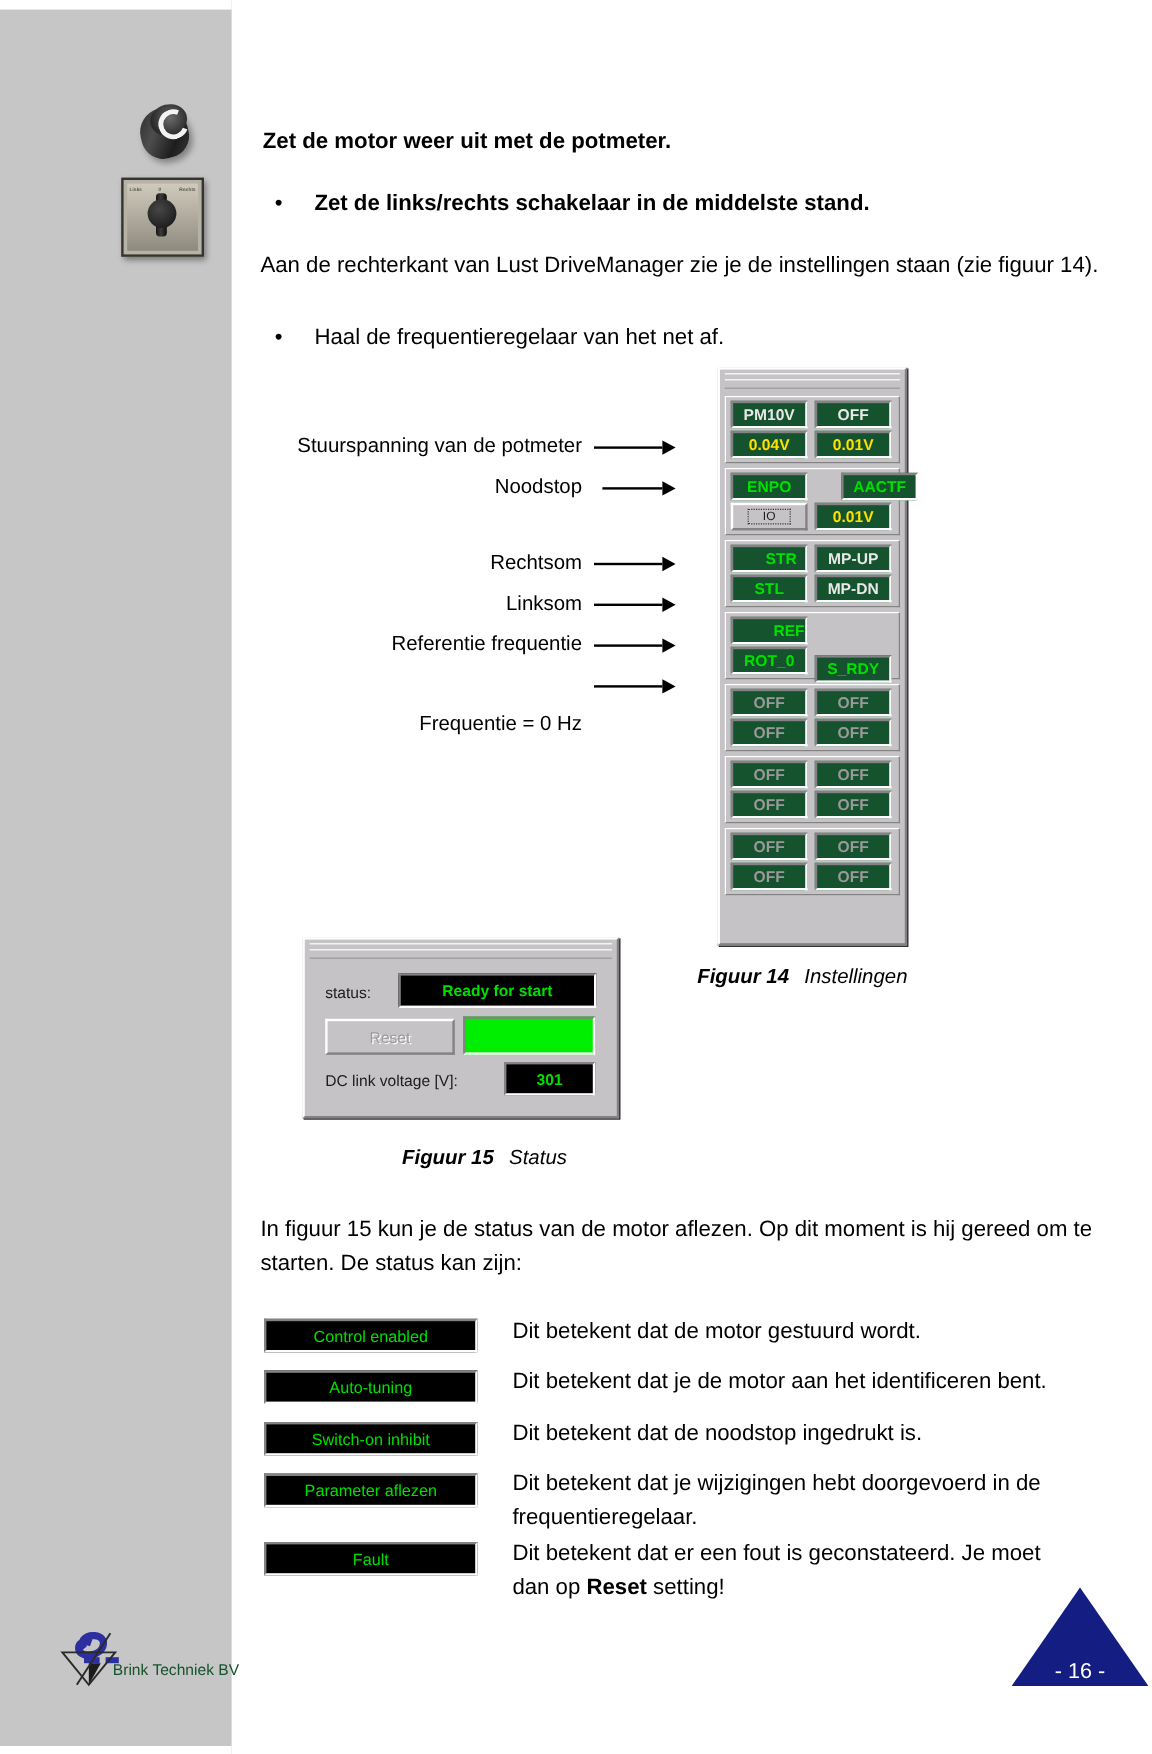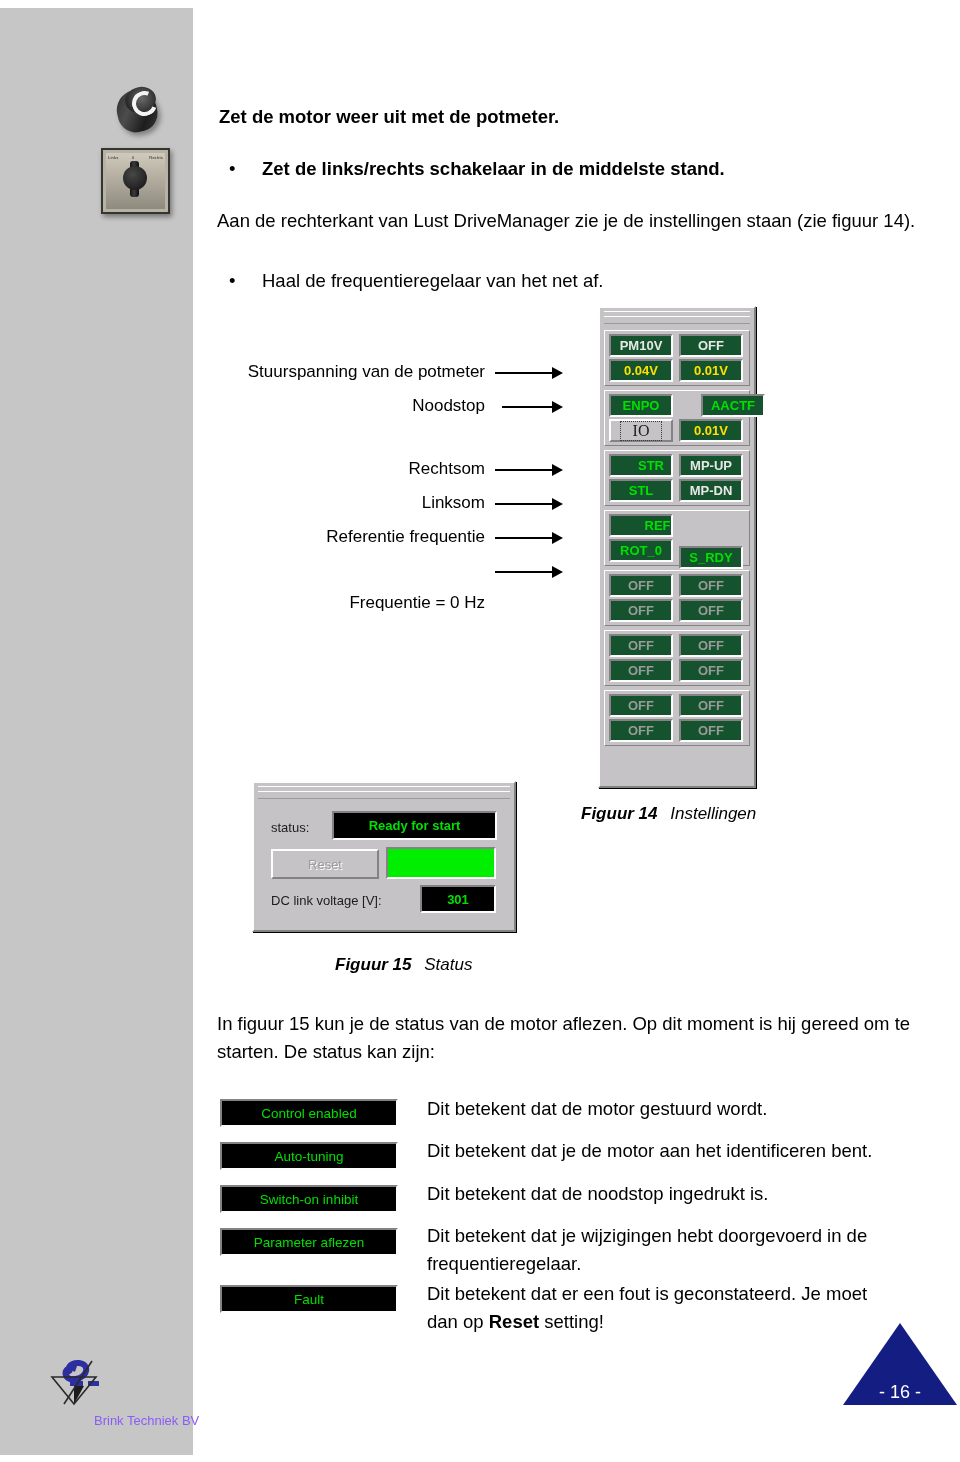--- a/index.html
+++ b/index.html
@@ -69,23 +69,22 @@
   }
   #switch-photo .hub{
     position:absolute;left:20px;top:16px;width:24px;height:24px;
     background:radial-gradient(circle at 40% 35%,#474747,#111);
     border-radius:50%;
   }
   
   #footer-logo{position:absolute;left:46px;top:1352px;width:150px;height:56px;}
   #footer-logo svg{position:absolute;left:0;top:0;}
   #footer-logo .txt{
-    position:absolute;left:48px;top:32px;font-size:13px;color:#8b5cf6;
+    position:absolute;left:48px;top:32px;font-size:13px;color:#14532d;
     white-space:nowrap;
-    margin-top:29px;
   }
   
   #page-tri{
     position:absolute;left:843px;top:1323px;width:0;height:0;
     border-left:57px solid transparent;border-right:57px solid transparent;
     border-bottom:82px solid #141e82;
   }
   #page-num{
     position:absolute;left:843px;top:1382px;width:114px;
     text-align:center;font-size:18px;color:#ffffff;
@@ -147,22 +146,22 @@
   .led.white{color:#e8e8e8;}
   .btn-io{
     position:absolute;width:64px;height:23px;
     background:#c6c3c6;
     border-top:2px solid #fefefe;border-left:2px solid #fefefe;
     border-right:2px solid #848284;border-bottom:2px solid #848284;
     box-sizing:border-box;
     display:flex;align-items:center;justify-content:center;
   }
   .btn-io span{
-    border:1px dotted #3a3a3a;padding:0 12px;font-size:16px;
-    font-family:Liberation Serif, serif;color:#1c1c1c;
+    border:1px dotted #3a3a3a;padding:0 12px;font-size:10px;
+    font-family:Liberation Sans, sans-serif;color:#1c1c1c;
   }
   
   #status-panel{
     position:absolute;left:252px;top:781px;width:264px;height:151px;
     background:#c6c3c6;
     border-top:2px solid #fefefe;border-left:2px solid #fefefe;
     border-right:2px solid #828282;border-bottom:2px solid #828282;
     box-sizing:border-box;
     box-shadow:1px 1px 0 #000;
   }

